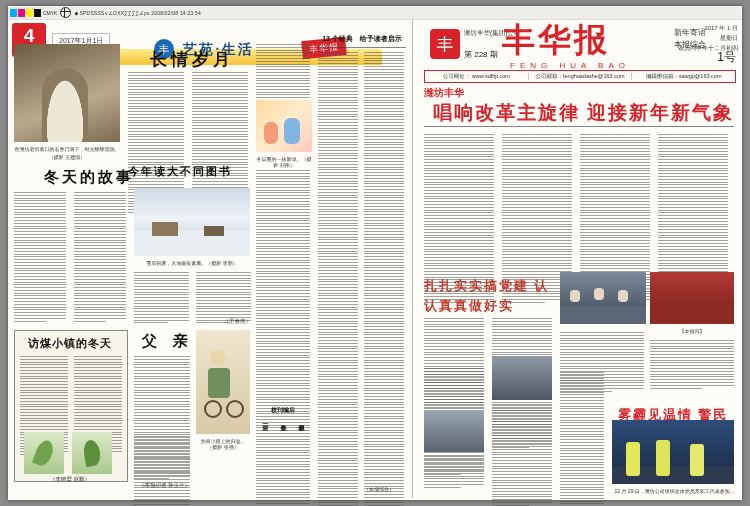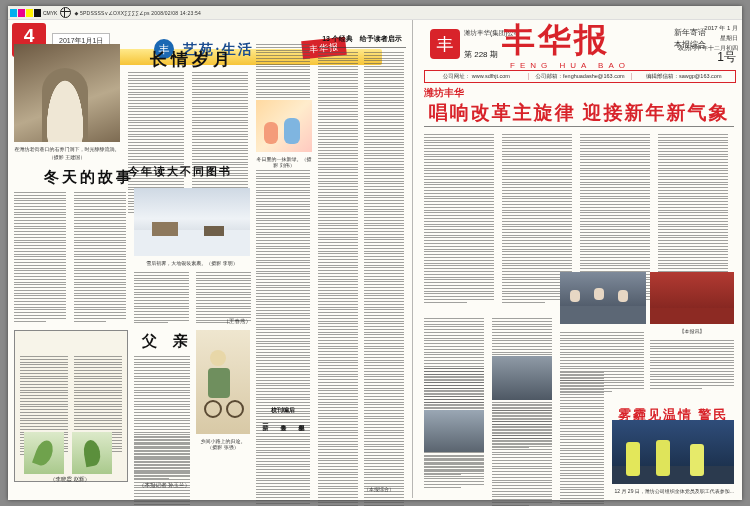--- a/index.html
+++ b/index.html
@@ -873,20 +873,21 @@
       <i></i>
       <i></i>
       <i></i>
       <i></i>
       <i></i>
       <i></i>
       <i></i>
   </div>
 
   <div class="boxline" style="position:absolute;left:14px;top:330px;width:112px;height:150px;background:#f7f4e9;"></div>
+  <div class="hdr-cn" style="position:absolute;left:16px;top:336px;width:108px;text-align:center;font-size:11px;letter-spacing:1px;">访煤小镇的冬天</div>
   <div class="col fake small" style="left:20px;top:356px;width:48px;">
     <i></i>
       <i></i>
       <i></i>
       <i></i>
       <i></i>
       <i></i>
       <i></i>
       <i></i>
       <i></i>
@@ -1051,21 +1052,21 @@
   <div style="position:absolute;left:256px;top:420px;width:54px;height:72px;display:flex;justify-content:space-around;">
     <span class="vtitle" style="font-size:6px;color:#222;">一岁一枯荣</span>
     <span class="vtitle" style="font-size:6px;color:#222;">冬去春又来</span>
     <span class="vtitle" style="font-size:6px;color:#222;">年年岁岁花相似</span>
   </div>
   <div style="position:absolute;left:256px;top:406px;width:54px;text-align:center;font-size:6px;color:#111;font-weight:bold;">校刊编后</div>
 
   <div class="boxline" style="position:absolute;left:136px;top:286px;width:114px;height:0;border:none;"></div>
 
   <div style="position:absolute;left:424px;top:86px;font-size:10px;font-weight:bold;color:#d8232a;font-family:'Liberation Serif',serif;">潍坊丰华</div>
-  <div class="bigheadline" style="position:absolute;left:424px;top:100px;width:310px;text-align:center;font-size:19px;">唱响改革主旋律  迎接新年新气象</div>
+  <div class="bigheadline" style="position:absolute;left:424px;top:100px;width:310px;text-align:right;font-size:19px;">唱响改革主旋律  迎接新年新气象</div>
   <div class="rule" style="position:absolute;left:424px;top:126px;width:310px;height:1px;opacity:.6;"></div>
 
   <div class="col fake small" style="left:424px;top:134px;width:70px;">
     <i></i>
       <i></i>
       <i></i>
       <i></i>
       <i></i>
       <i></i>
       <i></i>
@@ -1307,20 +1308,21 @@
       <i></i>
       <i></i>
       <i></i>
       <i></i>
       <i></i>
       <i></i>
       <i></i>
       <i class="s"></i>
   </div>
 
+  <div class="bigheadline" style="position:absolute;left:424px;top:276px;width:128px;font-size:13px;line-height:1.5;color:#c0392b;">扎扎实实搞党建  认认真真做好实</div>
   <div class="col fake small" style="left:424px;top:318px;width:60px;">
     <i></i>
       <i></i>
       <i></i>
       <i></i>
       <i></i>
       <i></i>
       <i></i>
       <i></i>
       <i></i>

